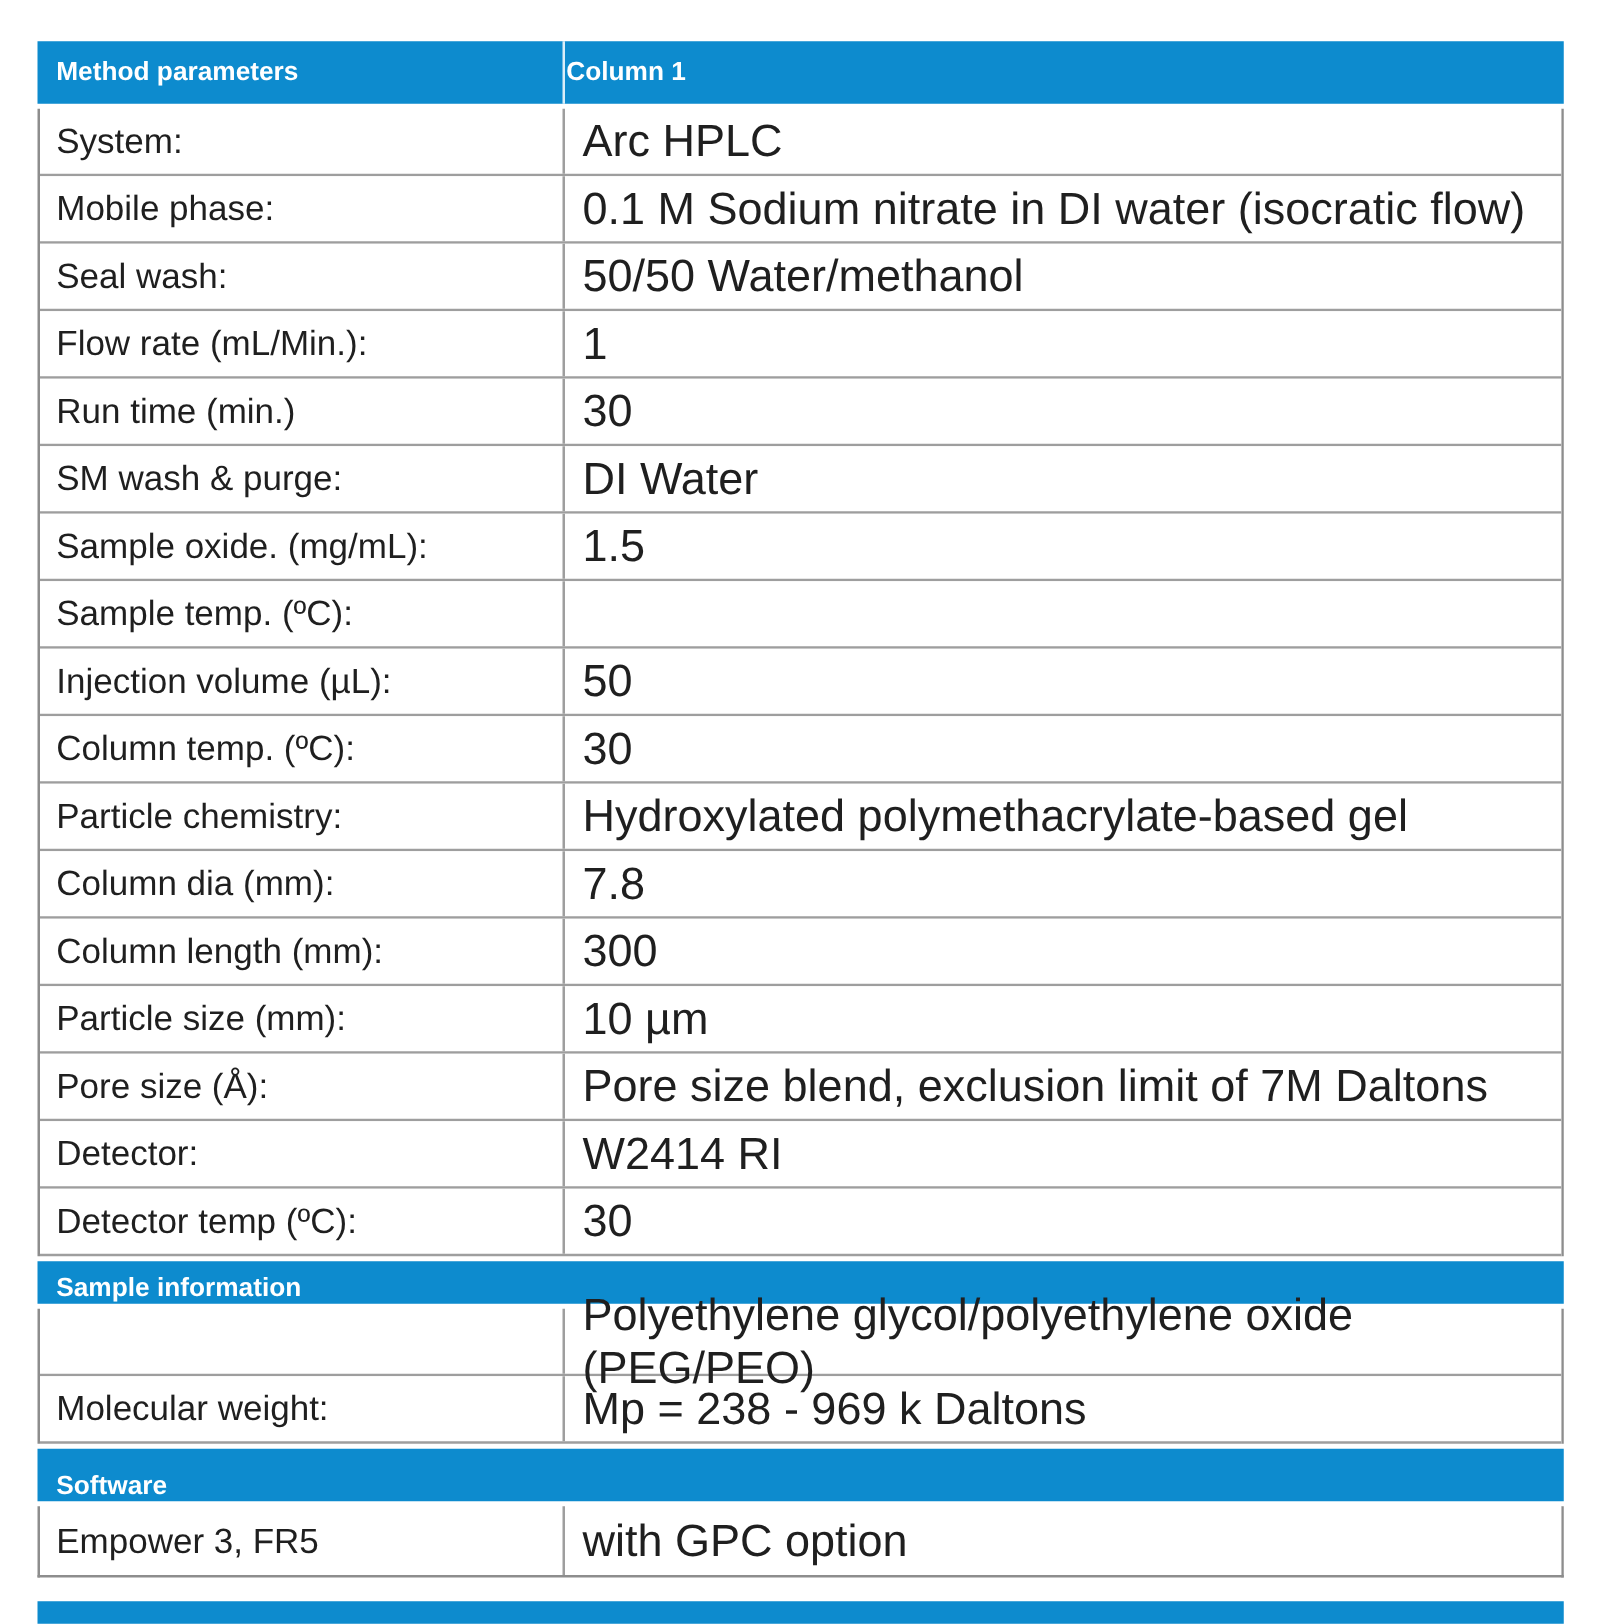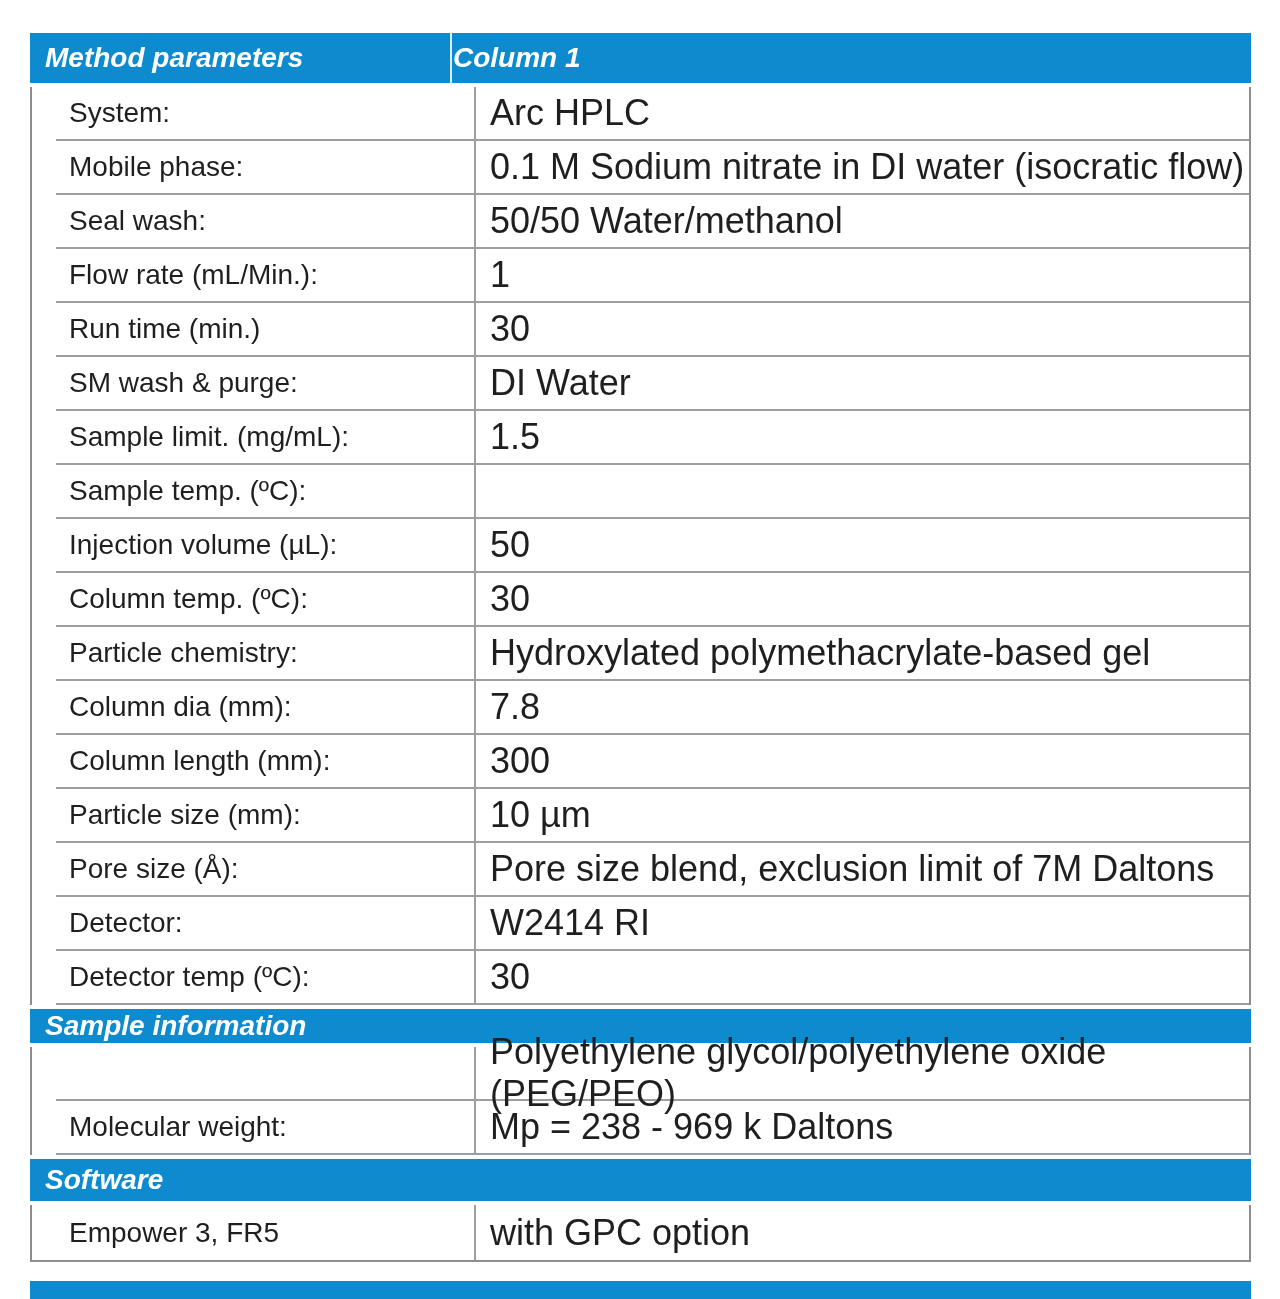--- a/index.html
+++ b/index.html
@@ -13,24 +13,23 @@
   }
   .page { position: relative; width: 1280px; height: 1299px; background: #fff; }
   .tbl { position: absolute; left: 30px; top: 33px; width: 1221px; }
 
   .bar {
     width: 100%;
     height: 50px;
     background: var(--blue);
     color: #ffffff;
     font-weight: bold;
-    font-size: 28px;
-    display: flex;
-    align-items: center;
-    font-style: italic;
+    font-size: 21px;
+    display: flex;
+    align-items: flex-end;
   }
   .bar .c1 {
     width: 422px;
     padding-left: 15px;
     height: 100%;
     display: flex;
     align-items: center;
     border-right: 2px solid rgba(255,255,255,0.85);
   }
   .bar .c2 {
@@ -53,21 +52,20 @@
     border-left: 2px solid #8d8d8d;
     border-right: 2px solid #8d8d8d;
   }
   .rows-block.closed { border-bottom: 2px solid #8d8d8d; }
 
   .trow {
     display: flex;
     height: 54px;
     border-bottom: 2px solid #9e9e9e;
     background: #fff;
-    margin-left: 24px;
   }
   .rows-block.closed .trow:last-child { border-bottom: none; }
   .rows-block.closed .trow { height: 55px; }
 
   .trow .label {
     width: 420px;
     padding-left: 13px;
     border-right: 2px solid #9e9e9e;
     display: flex;
     align-items: center;
@@ -126,21 +124,21 @@
     <div class="label">Run time (min.)</div>
     <div class="value">30</div>
   </div>
 
   <div class="trow">
     <div class="label">SM wash &amp; purge:</div>
     <div class="value">DI Water</div>
   </div>
 
   <div class="trow">
-    <div class="label">Sample limit. (mg/mL):</div>
+    <div class="label">Sample oxide. (mg/mL):</div>
     <div class="value">1.5</div>
   </div>
 
   <div class="trow">
     <div class="label">Sample temp. (ºC):</div>
   </div>
 
   <div class="trow">
     <div class="label">Injection volume (µL):</div>
     <div class="value">50</div>

